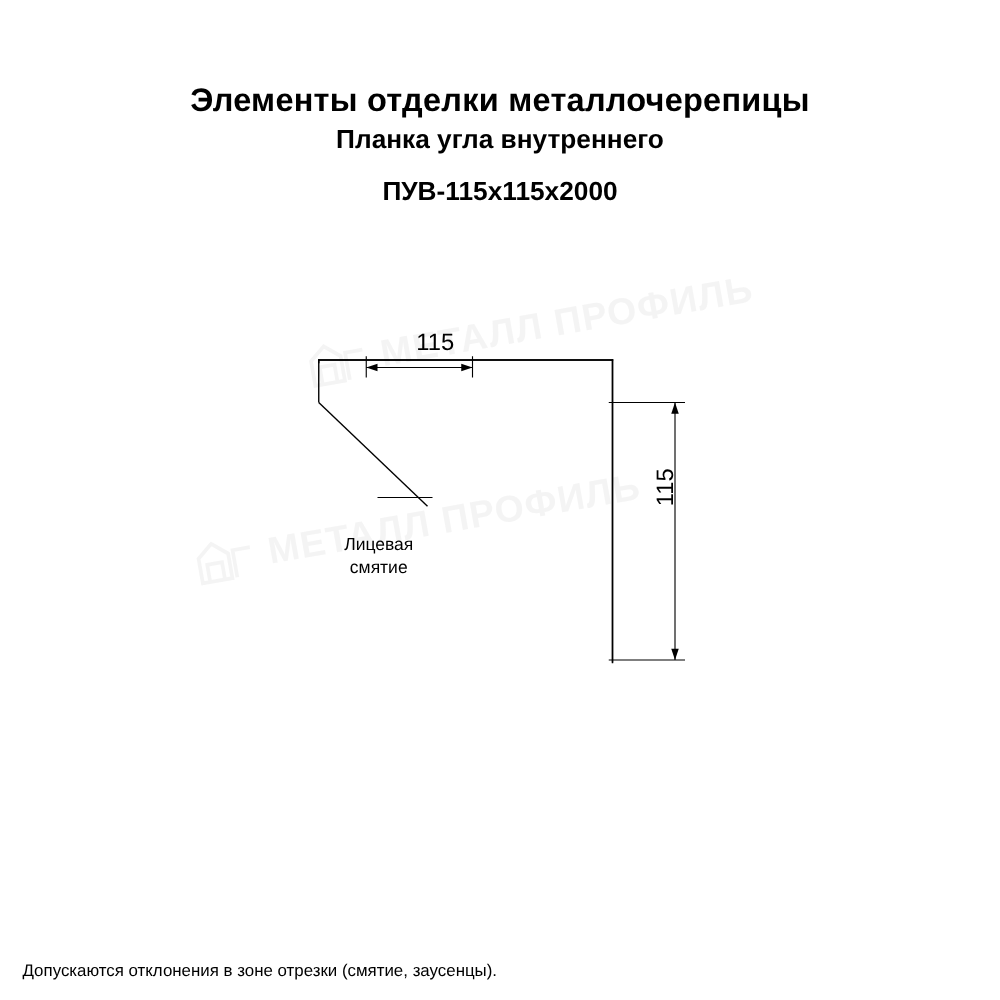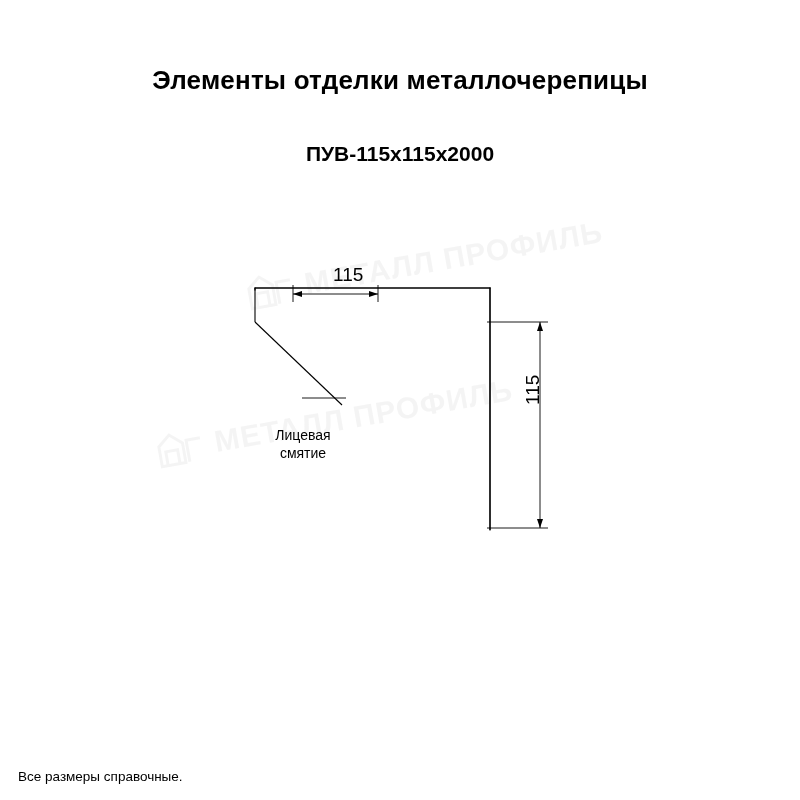--- a/index.html
+++ b/index.html
@@ -125,20 +125,21 @@
     line-height: 1.55;
   }
   .footer div { white-space: nowrap; }
 </style>
 </head>
 <body>
 
 <div class="page">
 
   <div class="title-main">Элементы отделки металлочерепицы</div>
+  <div class="title-sub">Планка угла внутреннего</div>
   <div class="title-code">ПУВ-115х115х2000</div>
 
   <div class="wm wm-1">
     <span class="wm-logo">
       <svg width="48" height="34" viewBox="0 0 48 34">
         <path d="M2 32 L2 12 L14 2 L26 12 L26 32 Z" fill="none" stroke="#dcdcdc" stroke-width="3"></path>
         <path d="M8 32 L8 18 L20 18 L20 32" fill="none" stroke="#dcdcdc" stroke-width="3"></path>
         <path d="M30 32 L30 10 L44 10" fill="none" stroke="#dcdcdc" stroke-width="3"></path>
       </svg>
     </span>
@@ -200,16 +201,16 @@
     <div class="dim-label dim-top">115</div>
     <div class="dim-label dim-right">115</div>
 
     <div class="face-label">
       <div>Лицевая</div>
       <div>смятие</div>
     </div>
   </div>
 
   <div class="footer">
-    <div>Все размеры справочные.</div>
+    <div>Допускаются отклонения в зоне отрезки (смятие, заусенцы).</div>
   </div>
 
 </div>
 
 </body></html>

